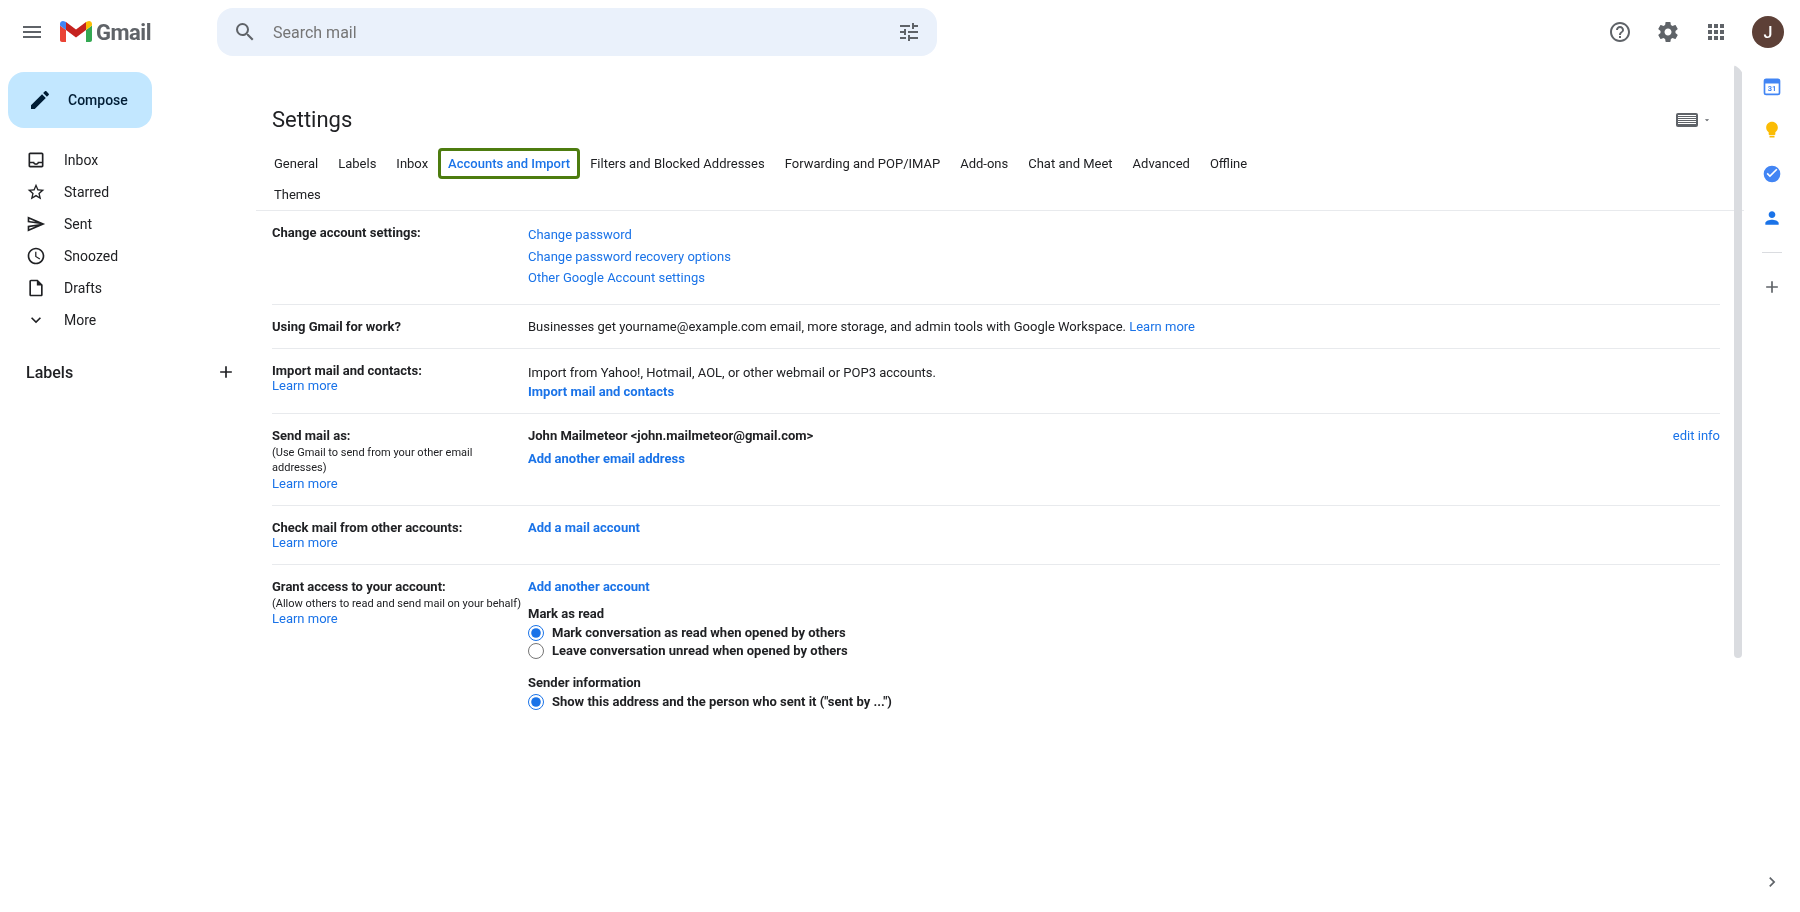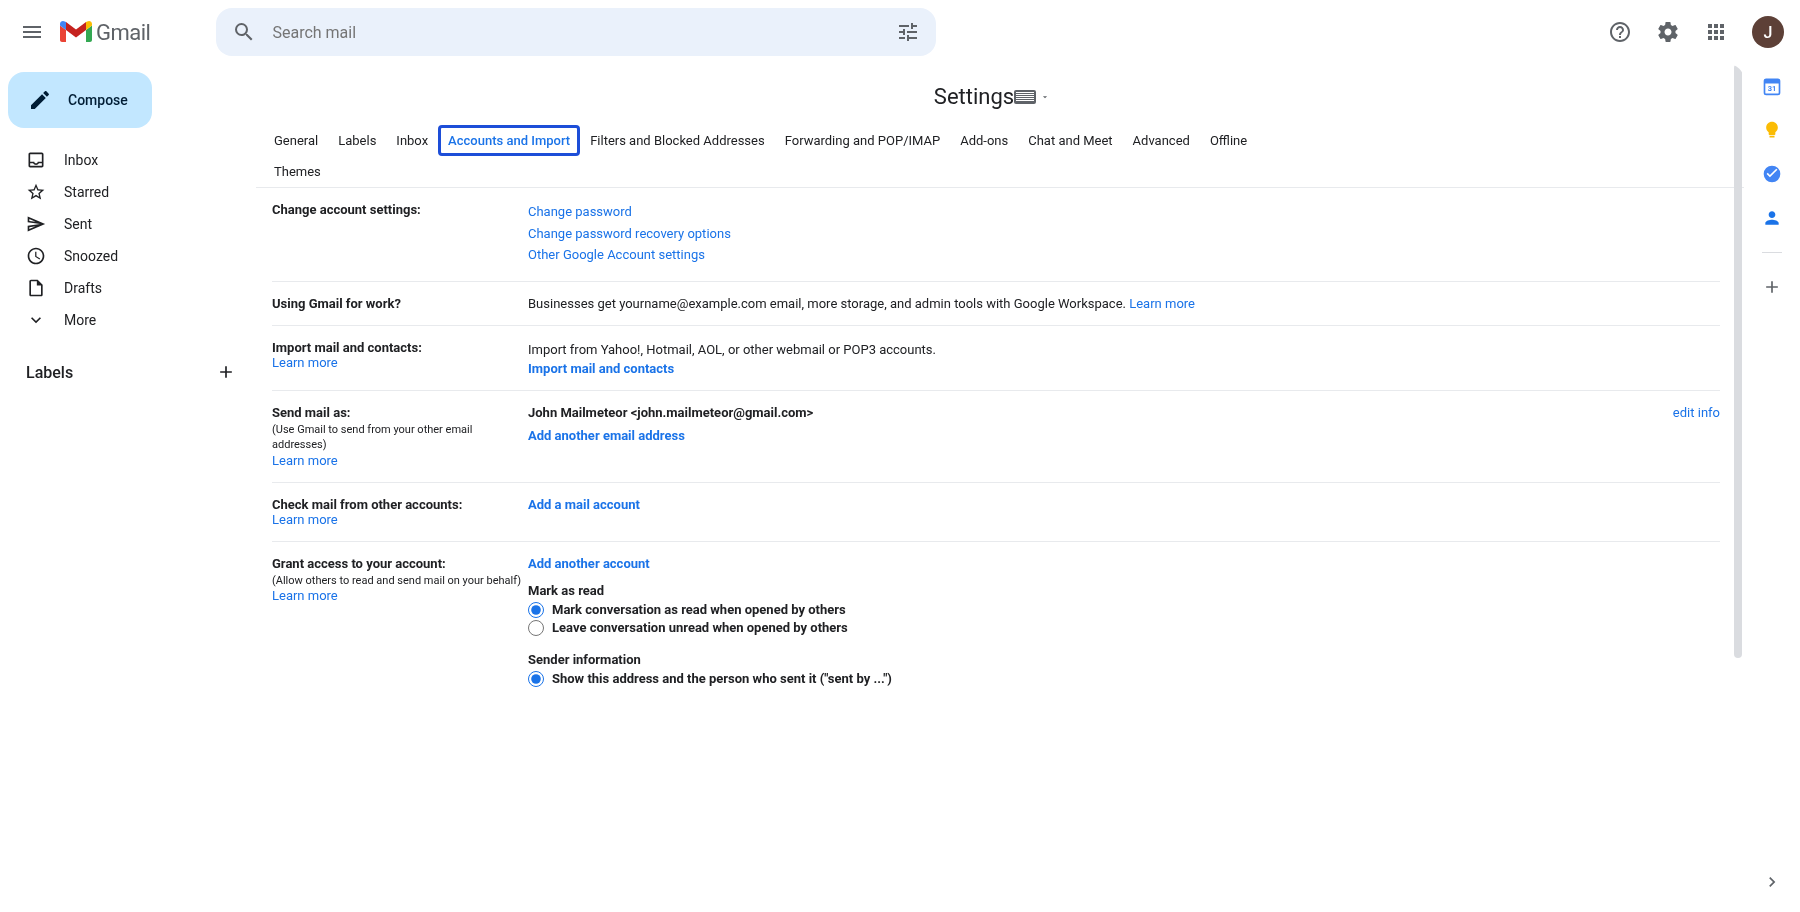--- a/index.html
+++ b/index.html
@@ -2,51 +2,51 @@
 <html><head>
 <meta charset="utf-8">
 <style>
 * { margin: 0; padding: 0; box-sizing: border-box; font-family: 'Google Sans', Roboto, Arial, sans-serif; }
 body { background: #fff; color: #202124; font-size: 14px; overflow: hidden; }
 
 
 .header { height: 64px; display: flex; align-items: center; padding: 8px; }
 .menu-btn { width: 48px; height: 48px; display: flex; align-items: center; justify-content: center; border-radius: 50%; cursor: pointer; }
 .logo-wrap { display: flex; align-items: center; padding: 0 16px 0 4px; }
-.logo-text { font-size: 22px; color: #5f6368; font-weight: 400; margin-left: 4px; letter-spacing: -0.5px; }
+.logo-text { font-size: 22px; color: #5f6368; font-weight: 700; margin-left: 4px; letter-spacing: -0.5px; }
 .search-wrap { flex: 0 0 720px; margin-left: 50px; }
 .search-box { background: #eaf1fb; border-radius: 16px; height: 48px; display: flex; align-items: center; padding: 0 8px; }
 .search-icon-btn { width: 40px; height: 40px; display:flex; align-items:center; justify-content:center; border-radius:50%; cursor:pointer; }
 .search-input { flex: 1; border: none; background: transparent; font-size: 16px; outline: none; color: #5f6368; padding: 0 8px; }
 .tune-btn { width: 40px; height: 40px; display:flex; align-items:center; justify-content:center; border-radius:50%; cursor:pointer; }
 .header-right { margin-left: auto; display: flex; align-items: center; gap: 8px; padding-right: 8px; }
 .hicon { width: 40px; height: 40px; display:flex; align-items:center; justify-content:center; border-radius:50%; cursor:pointer; }
 .avatar { width: 32px; height: 32px; border-radius: 50%; background: #5d4037; color: #fff; display:flex; align-items:center; justify-content:center; font-size:16px; font-weight:500; margin-left: 8px; cursor:pointer; }
 
 
 .body-wrap { display: flex; height: calc(100vh - 64px); }
 .sidebar { width: 256px; padding: 8px 0; }
 .compose-btn { margin: 0 0 16px 8px; height: 56px; width: 144px; border-radius: 16px; background: #c2e7ff; display: flex; align-items: center; padding: 0 20px; gap: 16px; cursor: pointer; font-size: 14px; font-weight: 500; color: #001d35; }
 .nav-item { height: 32px; display: flex; align-items: center; padding: 0 12px 0 26px; gap: 18px; border-radius: 0 16px 16px 0; margin-right: 16px; cursor: pointer; font-size: 14px; color: #202124; }
 .labels-hdr { display: flex; align-items: center; justify-content: space-between; padding: 0 16px 0 26px; height: 40px; margin-top: 16px; }
 .labels-hdr-txt { font-size: 16px; font-weight: 500; color: #202124; }
 .plus-btn { width: 28px; height: 28px; display:flex; align-items:center; justify-content:center; cursor:pointer; border-radius:50%; }
 
 
 .main { flex: 1; background: #fff; border-radius: 16px; margin-right: 56px; padding: 16px 0 0 0; overflow: hidden; position: relative; }
-.settings-hdr { display: flex; align-items: center; justify-content: center; padding: 4px 32px 16px 16px; }
+.settings-hdr { display: flex; align-items: center; justify-content: space-between; padding: 4px 32px 16px 16px; margin-top: 23px; }
 .settings-title { font-size: 22px; font-weight: 400; color: #202124; }
 .kbd-sel { display: flex; align-items: center; gap: 4px; cursor: pointer; }
 .kbd-icon { width: 22px; height: 14px; background: #5f6368; border-radius: 2px; position: relative; }
 .kbd-icon::after { content: ''; position: absolute; inset: 2px; background: repeating-linear-gradient(#fff, #fff 1px, #5f6368 1px, #5f6368 2px); }
 .tabs { display: flex; flex-wrap: wrap; gap: 0; padding: 0 8px; border-bottom: 1px solid #e8eaed; }
 .tab { padding: 8px 10px; font-size: 13px; color: #1a73e8; cursor: pointer; font-weight: 500; }
 .tab.plain { color: #202124; font-weight: 400; }
 .tab.selected { color: #1a73e8; }
-.tab.highlighted { border: 3px solid #1d4ed8; border-radius: 4px; padding: 5px 7px; }
+.tab.highlighted { border: 3px solid #4d7c0f; border-radius: 4px; padding: 5px 7px; }
 
 .content { padding: 0 24px 0 16px; overflow-y: auto; height: calc(100% - 140px); }
 .section { display: flex; padding: 14px 0; border-bottom: 1px solid #e8eaed; font-size: 13px; }
 .section:last-child { border-bottom: none; }
 .sec-left { width: 256px; flex-shrink: 0; }
 .sec-title { font-weight: 700; color: #202124; }
 .sec-sub { font-size: 11px; color: #202124; margin-top: 2px; line-height: 1.4; }
 .sec-right { flex: 1; }
 .link { color: #1a73e8; cursor: pointer; }
 .bold-link { color: #1a73e8; font-weight: 700; cursor: pointer; }

